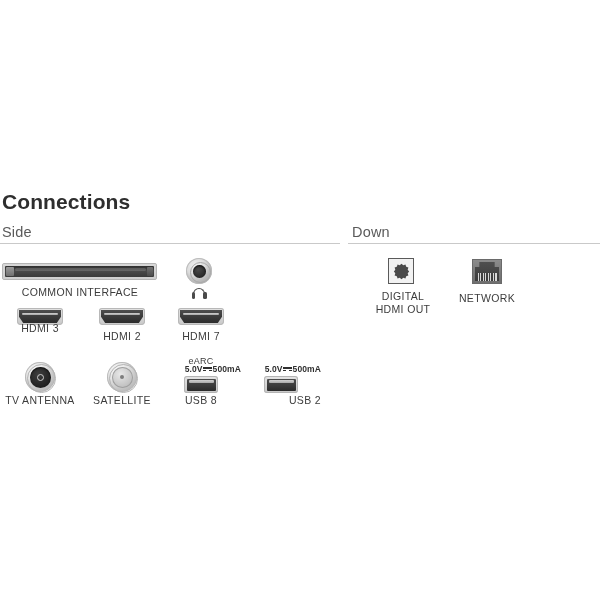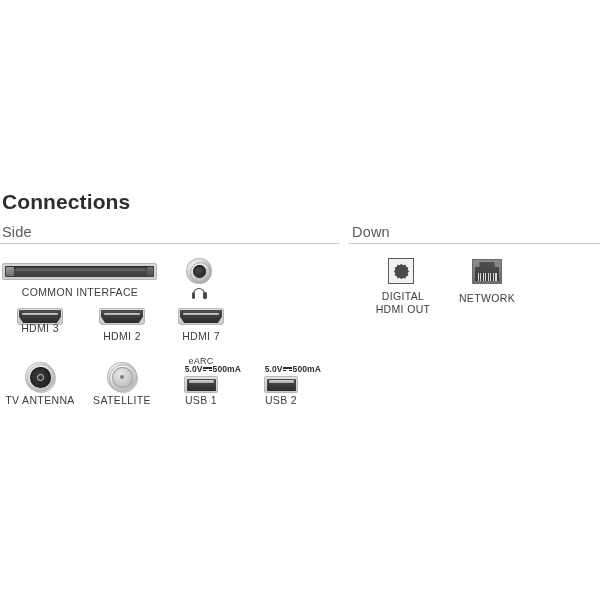--- a/index.html
+++ b/index.html
@@ -408,31 +408,31 @@
   <div class="lbl" style="left:82px; top:394px; width:80px;">SATELLITE</div>
 
   <div class="lbl-power" style="left:161px; top:364px; width:80px;">
     <span>5.0V</span><span class="dcsym"></span><span>500mA</span>
   </div>
   <div class="usb" style="left:184px; top:376px;">
     <div class="usb-inner">
         <div class="usb-bar"></div>
       </div>
   </div>
-  <div class="lbl" style="left:161px; top:394px; width:80px;">USB 1</div>
+  <div class="lbl" style="left:161px; top:394px; width:80px;">USB 8</div>
 
   <div class="lbl-power" style="left:241px; top:364px; width:80px;">
     <span>5.0V</span><span class="dcsym"></span><span>500mA</span>
   </div>
   <div class="usb" style="left:264px; top:376px;">
     <div class="usb-inner">
         <div class="usb-bar"></div>
       </div>
   </div>
-  <div class="lbl" style="left:241px; top:394px; width:80px;">USB 2</div>
+  <div class="lbl" style="left:241px; top:394px; width:80px;text-align:right;">USB 2</div>
 
   <div class="spdif" style="left:388px; top:258px;">
     <svg class="spdif-core" viewBox="0 0 40 40">
       <path fill="#4a4a4a" d="M20 2 l4.2 3.4 5.1 -1.6 1.8 5.1 5.1 1.8 -1.6 5.1 3.4 4.2 -3.4 4.2 1.6 5.1 -5.1 1.8 -1.8 5.1 -5.1 -1.6 -4.2 3.4 -4.2 -3.4 -5.1 1.6 -1.8 -5.1 -5.1 -1.8 1.6 -5.1 -3.4 -4.2 3.4 -4.2 -1.6 -5.1 5.1 -1.8 1.8 -5.1 5.1 1.6 z"></path>
     </svg>
   </div>
   <div class="lbl" style="left:358px; top:290px; width:90px;">DIGITAL</div>
   <div class="lbl" style="left:358px; top:303px; width:90px;">HDMI OUT</div>
 
   <div class="rj45" style="left:472px; top:259px;">

